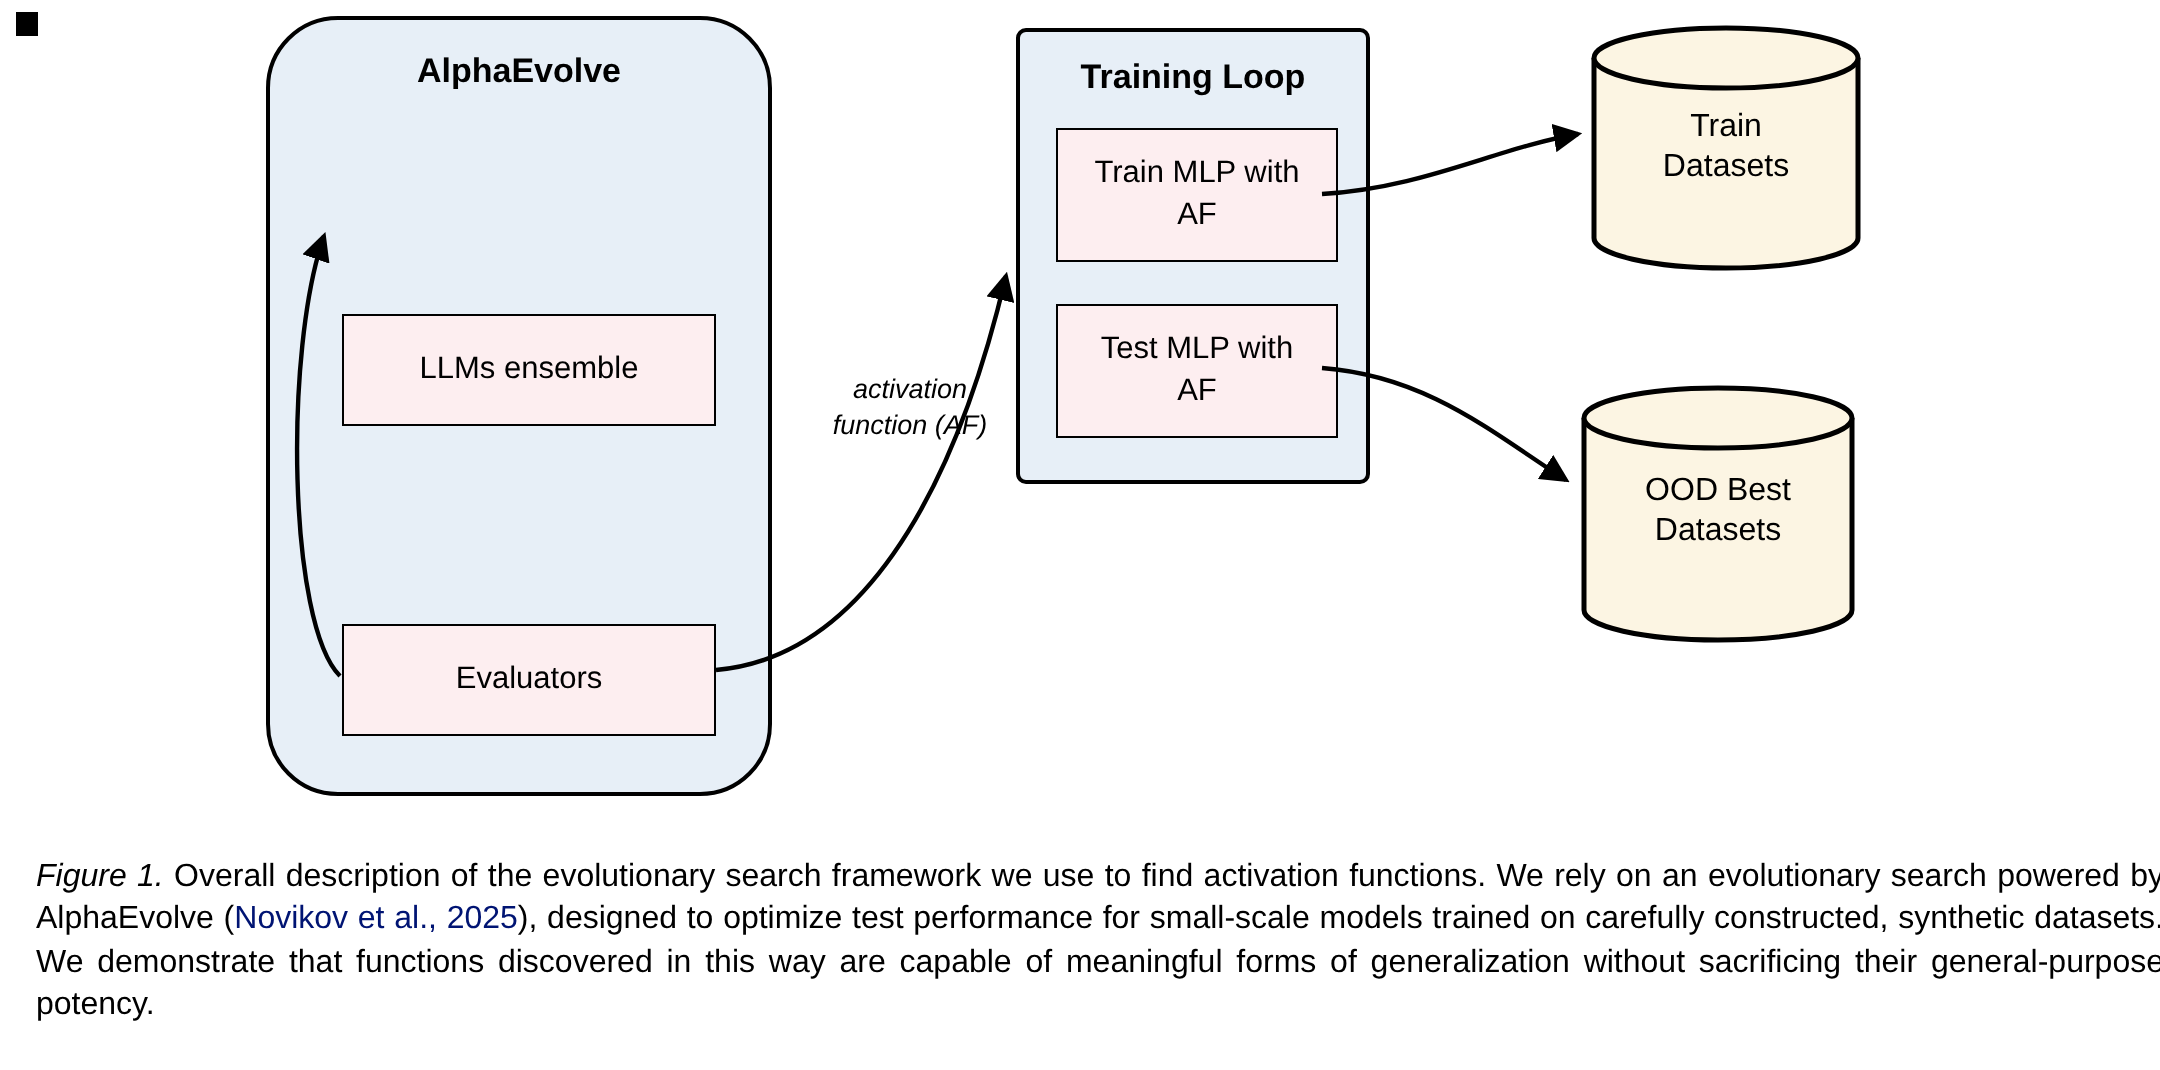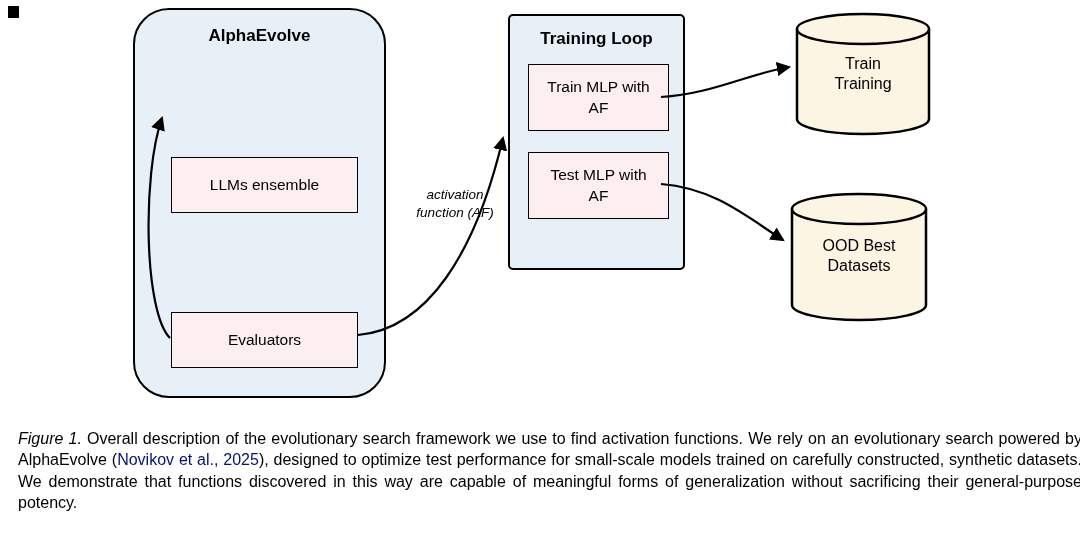--- a/index.html
+++ b/index.html
@@ -7,21 +7,21 @@
     position:relative; width:1080px; height:535px; background:#ffffff;
     font-family:"Liberation Sans", sans-serif; color:#000; overflow:hidden;
   }
   .corner-mark { position:absolute; left:8px; top:6px; width:11px; height:12px; background:#000; }
 
   .container {
     position:absolute; border:2px solid var(--border,#000);
     background:var(--container-fill,#e7eff7); box-sizing:border-box;padding-left:48px;
   }
   .container.alphaevolve { left:133px; top:8px; width:253px; height:390px; border-radius:36px; }
-  .container.trainloop  { left:508px; top:14px; width:177px; height:256px; border-radius:5px; }
+  .container.trainloop  { left:508px; top:14px; width:177px; height:228px; border-radius:5px; }
 
   .container-title {
     position:absolute; left:0; width:100%; text-align:center;
     font-weight:bold; font-size:17px;
   }
   .alphaevolve .container-title { top:16px; }
   .trainloop  .container-title { top:13px; }
 
   .node {
     position:absolute; border:1.5px solid var(--border,#000);
@@ -79,21 +79,21 @@
   <div class="container trainloop">
     <div class="container-title">Training Loop</div>
     <div class="node" id="node-test-mlp">Test MLP with AF</div>
     <div class="node" id="node-train-mlp">Train MLP with AF</div>
   </div>
 
   <svg class="cylinder-svg" id="cyl-train" width="136" height="124" viewBox="0 0 136 124">
     <path d="M2,17 L2,107 A66,15 0 0 0 134,107 L134,17" fill="#fcf5e3" stroke="#000" stroke-width="2.5"></path>
     <ellipse cx="68" cy="17" rx="66" ry="15" fill="#fcf5e3" stroke="#000" stroke-width="2.5"></ellipse>
   </svg>
-  <div class="cyl-label" id="cyl-train-label">Train Training</div>
+  <div class="cyl-label" id="cyl-train-label">Train Datasets</div>
 
   <svg class="cylinder-svg" id="cyl-ood" width="138" height="130" viewBox="0 0 138 130">
     <path d="M2,17 L2,113 A67,15 0 0 0 136,113 L136,17" fill="#fcf5e3" stroke="#000" stroke-width="2.5"></path>
     <ellipse cx="69" cy="17" rx="67" ry="15" fill="#fcf5e3" stroke="#000" stroke-width="2.5"></ellipse>
   </svg>
   <div class="cyl-label" id="cyl-ood-label">OOD Best Datasets</div>
 
   <div class="edge-label">activation function (AF)</div>
 
   <svg class="arrows" viewBox="0 0 1080 420">

